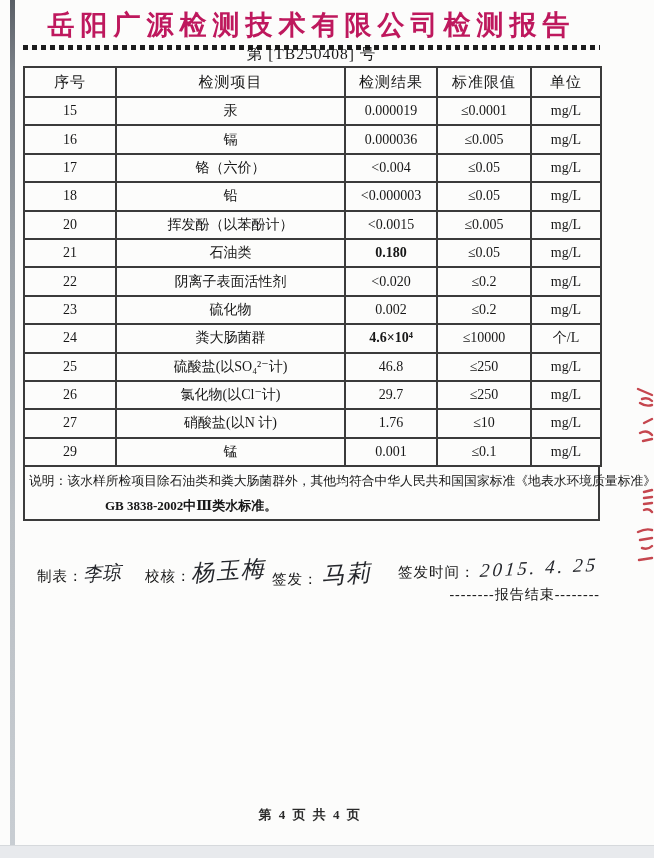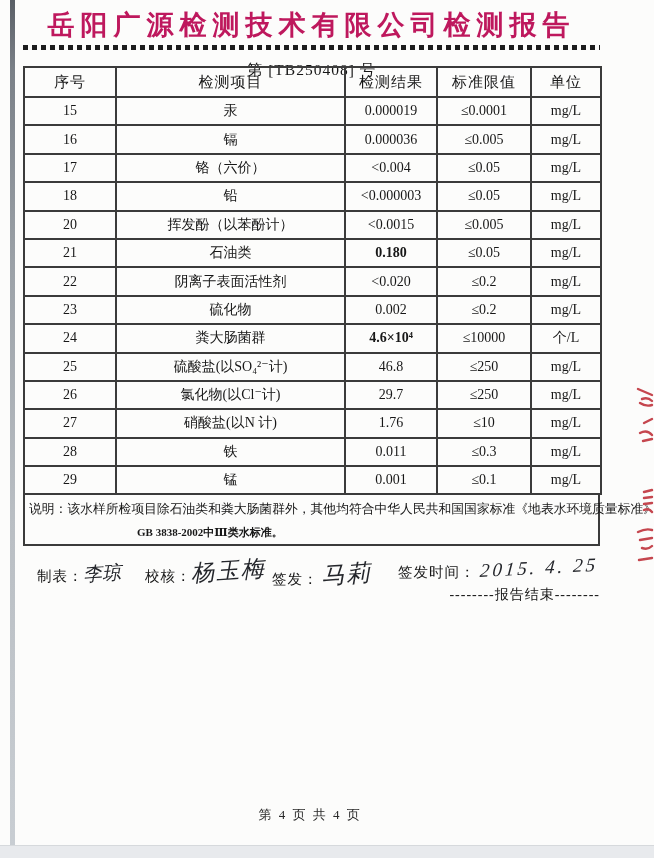--- a/index.html
+++ b/index.html
@@ -26,21 +26,21 @@
   .doc-title{
     position:absolute;left:23px;top:7px;width:577px;
     text-align:center;font-size:27px;font-weight:bold;
     letter-spacing:6px;white-space:nowrap;color:#be185d;
   }
   .dotted-rule{
     position:absolute;left:23px;top:45px;width:577px;height:5px;
     background:repeating-linear-gradient(90deg,#1d1d1d 0 5px,transparent 5px 9px);
   }
   .report-no{
-    position:absolute;left:23px;top:60px;width:577px;
+    position:absolute;left:23px;top:44px;width:577px;
     text-align:center;font-size:15.5px;color:#161616;letter-spacing:1px;
   }
 
   
   .table-wrap{position:absolute;left:23px;top:66px;width:510px;}
   table.results{
     border-collapse:collapse;table-layout:fixed;width:577px;
     font-size:14px;color:#171717;
   }
   table.results th,table.results td{
@@ -55,21 +55,21 @@
   .col-result{width:92px;}
   .col-limit{width:94px;}
   .col-unit{width:70px;}
 
   
   .note-box{
     border:2px solid #3b3b3b;border-top:none;width:573px;
     padding:6px 0 4px 0;background:transparent;
   }
   .note-line1{font-size:12.8px;padding-left:4px;letter-spacing:0;white-space:nowrap;color:#171717;}
-  .note-line2{font-size:11px;padding-left:112px;margin-top:7px;font-weight:bold;color:#171717;}
+  .note-line2{font-size:13px;padding-left:80px;margin-top:7px;font-weight:bold;color:#171717;}
 
   
   .sig-row{position:absolute;left:0;top:552px;width:654px;height:42px;font-size:14.5px;}
   .sig-item{position:absolute;white-space:nowrap;}
   .sig-label{letter-spacing:1px;color:#171717;}
   .hand{
     display:inline-block;font-style:italic;color:#24262b;
     transform:rotate(-4deg);transform-origin:left bottom;
   }
   .hand-small{font-size:19px;}
@@ -78,21 +78,21 @@
   .hand-date{font-size:19px;letter-spacing:3px;transform:rotate(-3deg) skewX(-8deg);}
 
   .report-end{
     position:absolute;left:23px;top:586px;width:577px;text-align:right;
     font-size:14px;letter-spacing:1px;color:#171717;
   }
 
   
   .page-footer{
     position:absolute;left:0;top:806px;width:620px;text-align:center;
-    font-size:13px;letter-spacing:2px;color:#2a2a2a;
+    font-size:13px;letter-spacing:2px;color:#2a2a2a;font-weight:bold;
   }
 
   
   .red-marks{position:absolute;right:0;top:0;width:20px;height:858px;pointer-events:none;}
   .red-marks svg{position:absolute;right:0;}
 </style>
 </head>
 <body>
 
 <div class="page">
@@ -200,27 +200,20 @@
             <td>mg/L</td>
           </tr>
           <tr>
             <td>27</td>
             <td>硝酸盐(以N 计)</td>
             <td>1.76</td>
             <td>≤10</td>
             <td>mg/L</td>
           </tr>
           <tr>
-            <td>28</td>
-            <td>铁</td>
-            <td>0.011</td>
-            <td>≤0.3</td>
-            <td>mg/L</td>
-          </tr>
-          <tr>
             <td>29</td>
             <td>锰</td>
             <td>0.001</td>
             <td>≤0.1</td>
             <td>mg/L</td>
           </tr>
         </tbody>
     </table>
 
     <div class="note-box">

